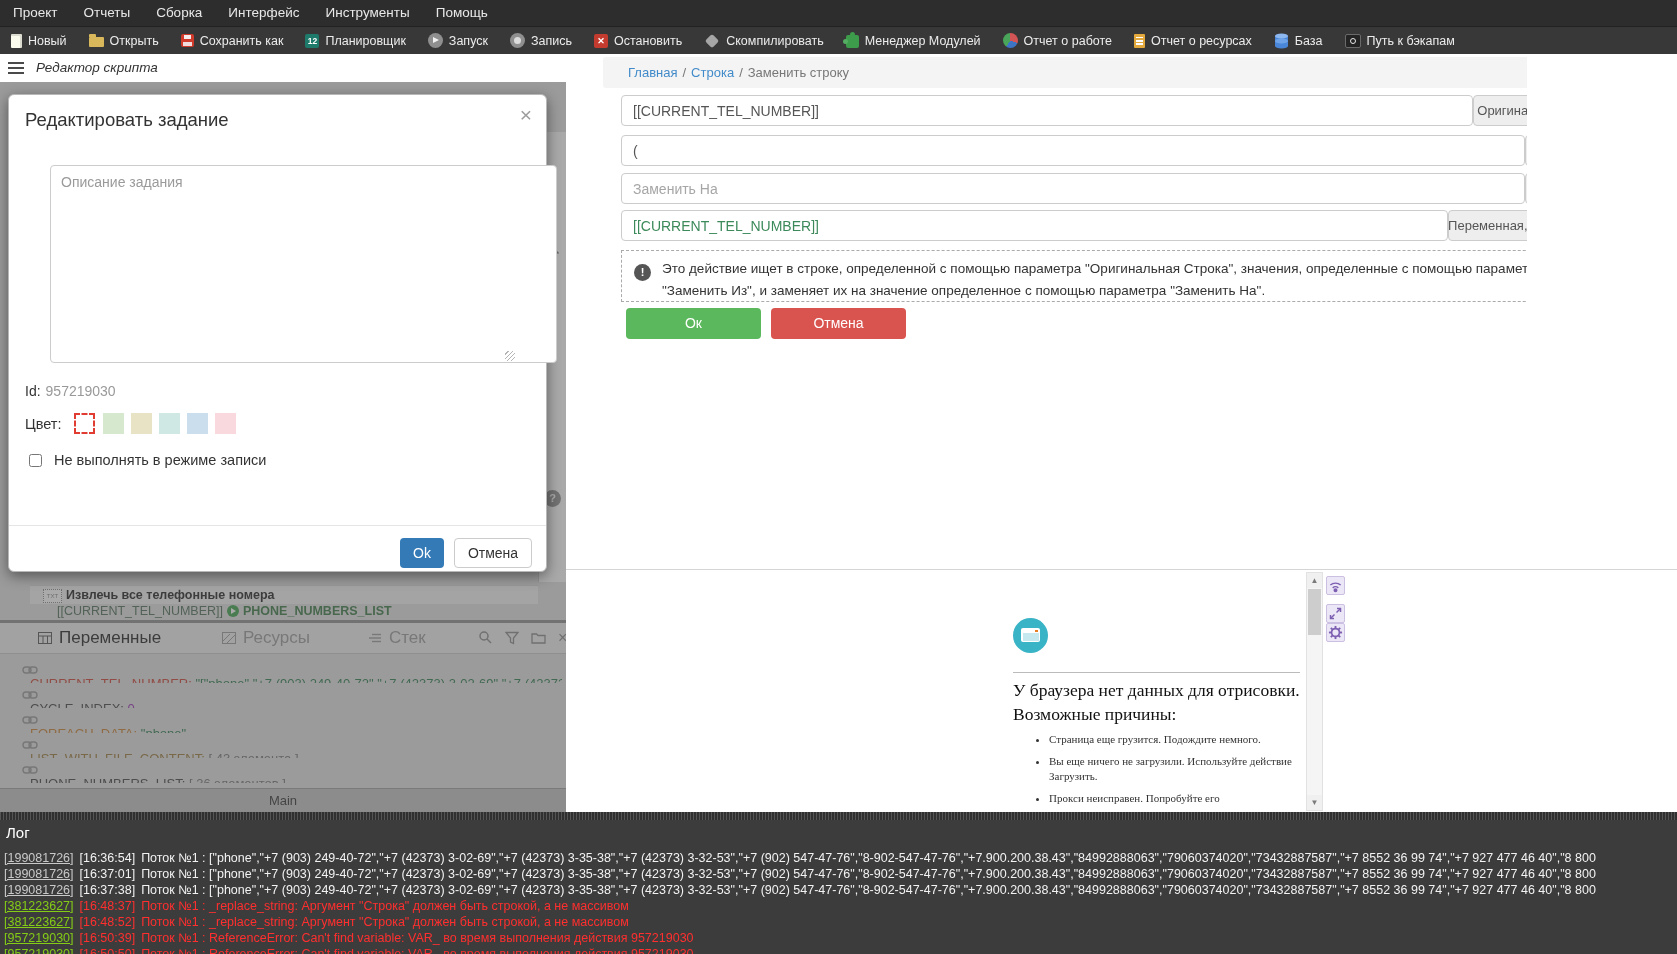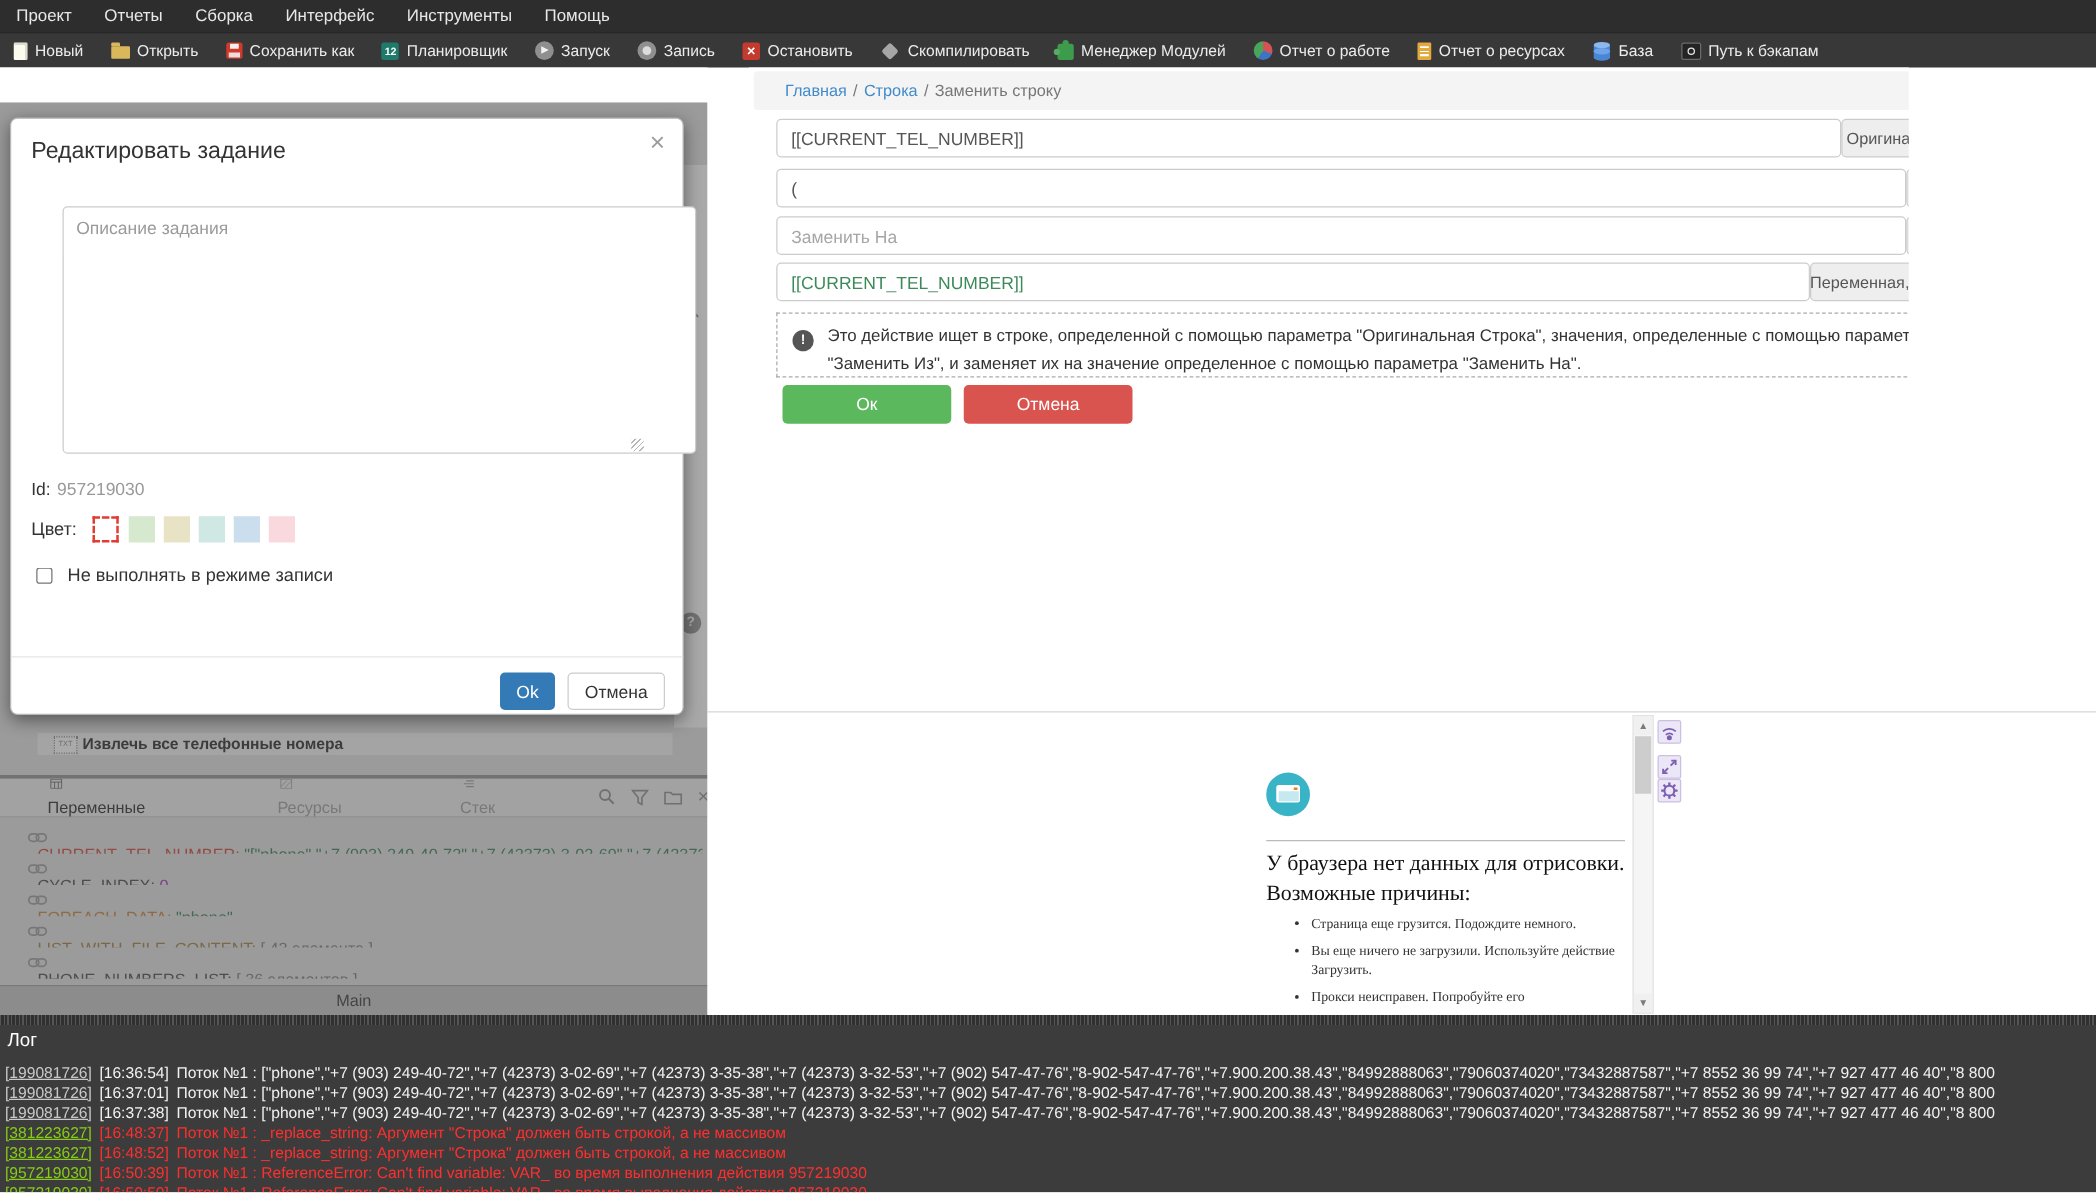--- a/index.html
+++ b/index.html
@@ -66,21 +66,21 @@
               color:#3b7a45;white-space:nowrap;}
   .action-sub .sub-left{margin-left:27px;color:#4e6e58;}
   .arrow-circle{display:inline-block;width:12px;height:12px;border-radius:50%;background:#3fa34d;position:relative;
                 vertical-align:-2px;margin:0 4px;}
   .arrow-circle::after{content:"";position:absolute;left:4px;top:3px;border-left:5px solid #fff;
                        border-top:3px solid transparent;border-bottom:3px solid transparent;}
   .sub-right{color:#3b7a45;font-weight:bold;}
 
   .vp-divider{position:absolute;left:0;top:538px;width:566px;height:3px;background:#8f8f8f;}
   .vp-tabs{position:absolute;left:0;top:541px;width:566px;height:30px;background:#efefef;border-bottom:1px solid #c8c8c8;}
-  .vp-tab{position:absolute;top:0;height:30px;display:flex;gap:7px;font-size:13px;flex-direction:column;}
+  .vp-tab{position:absolute;top:0;height:30px;display:flex;align-items:center;gap:7px;font-size:17px;}
   .vp-tab.active{color:#222;}
   .vp-tab.inactive{color:#9a9a9a;}
   .vpt-icons{position:absolute;top:6px;display:flex;gap:12px;align-items:center;}
   .vp-close{font-size:16px;color:#8a8a8a;line-height:17px;}
   .vp-close::after{content:"×";}
 
   .var-row{position:absolute;left:22px;height:18px;font-size:13px;line-height:18px;white-space:nowrap;width:540px;
            overflow:hidden;}
   .var-row .chain{margin-right:8px;vertical-align:-3px;}
   .main-tab{position:absolute;left:0;top:706px;width:566px;height:24px;background:#c2c2c2;border-top:1px solid #9e9e9e;
@@ -249,35 +249,46 @@
       </span>
       <span>База</span>
     </div>
     <div class="tool-btn">
       <span class="ti ic-bak"></span>
       <span>Путь к бэкапам</span>
     </div>
   </div>
 
   <div class="left-panel">
+    <div class="left-header">
+      <span class="hamburger">
+          <i></i>
+          <i></i>
+          <i></i>
+        </span>
+      <span class="lh-title">Редактор скрипта</span>
+    </div>
     <div class="left-content">
 
       <div class="toolbox-strip">
         <span class="strip-search">
           <svg width="15" height="15" viewBox="0 0 15 15" fill="none" stroke="#777" stroke-width="1.6">
               <circle cx="6" cy="6" r="4"></circle>
               <line x1="9" y1="9" x2="13.5" y2="13.5"></line>
             </svg>
         </span>
         <span class="strip-help"></span>
       </div>
 
       <div class="action-item">
         <span class="txt-icon">TXT</span>
         <span class="action-item-label">Извлечь все телефонные номера</span>
+      </div>
+      <div class="action-sub">
+        <span class="sub-left">[[CURRENT_TEL_NUMBER]]</span><span class="arrow-circle"></span><span class="sub-right">PHONE_NUMBERS_LIST</span>
       </div>
 
       <div class="vp-divider"></div>
 
       <div class="vp-tabs">
         <div class="vp-tab active" style="left:38px;">
           <svg width="14" height="12" viewBox="0 0 14 12" fill="none" stroke="#555">
               <rect x="0.5" y="0.5" width="13" height="11"></rect>
               <line x1="0.5" y1="4" x2="13.5" y2="4"></line>
               <line x1="5" y1="4" x2="5" y2="11.5"></line>

